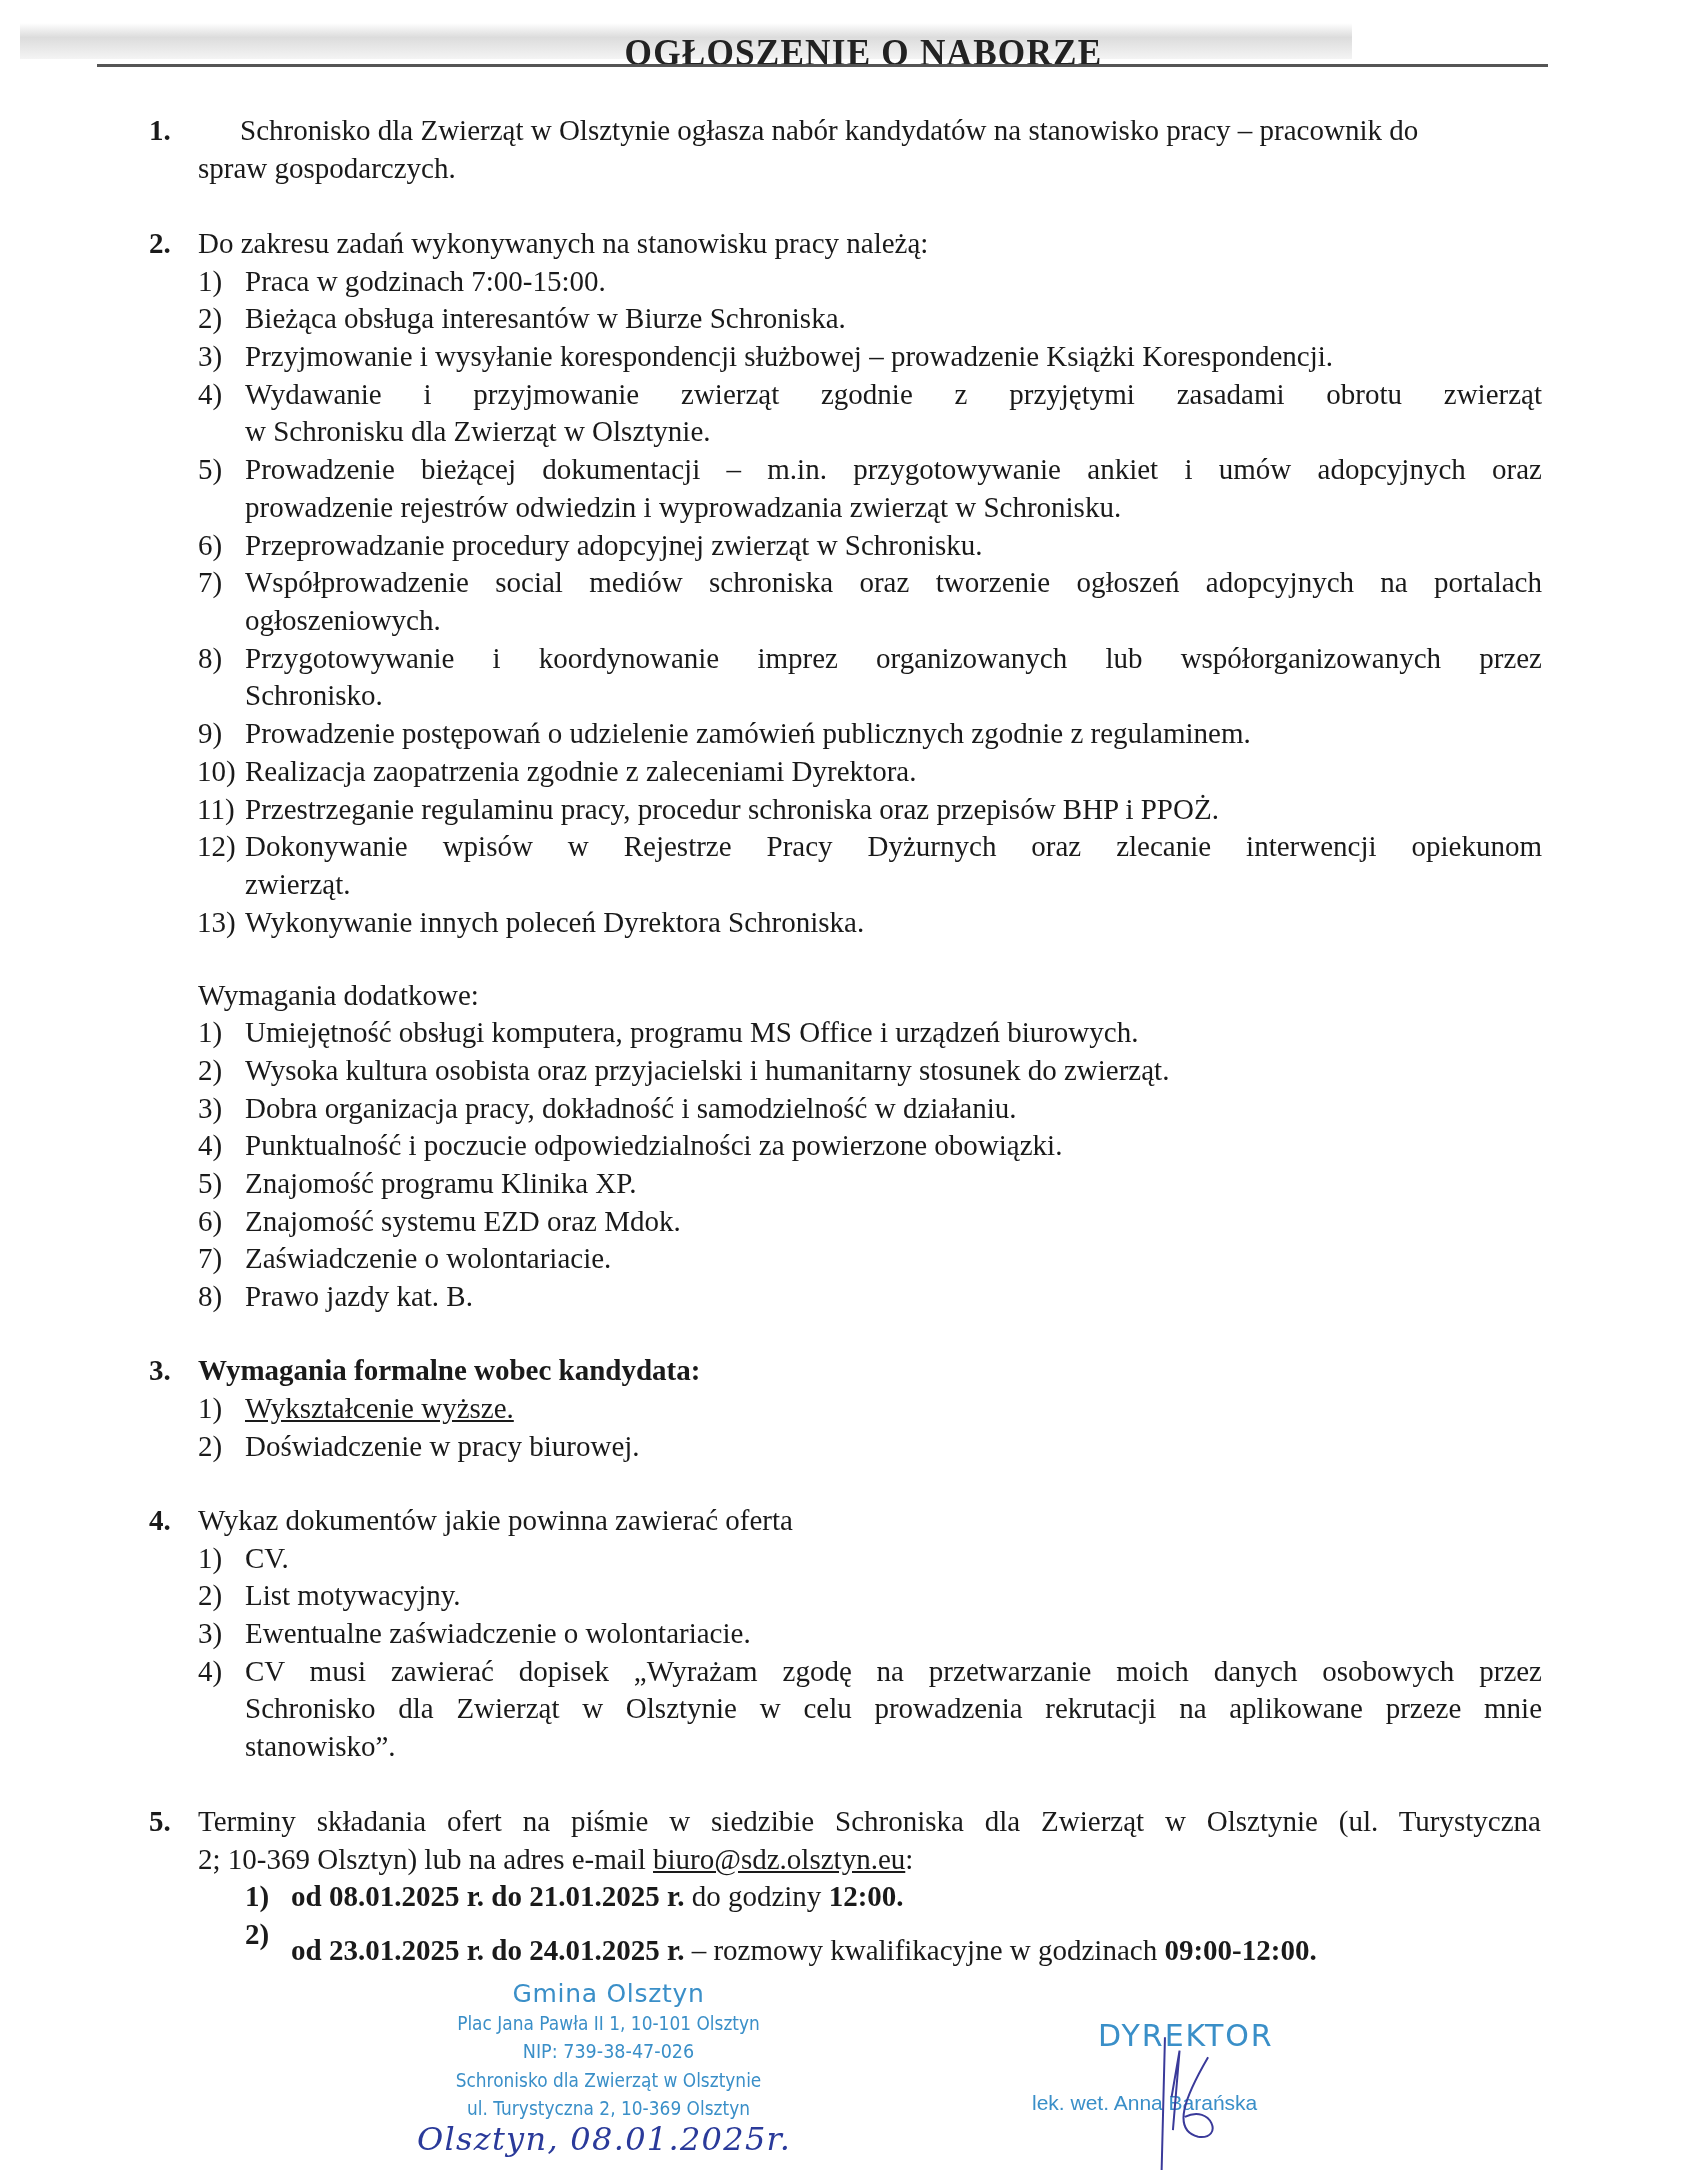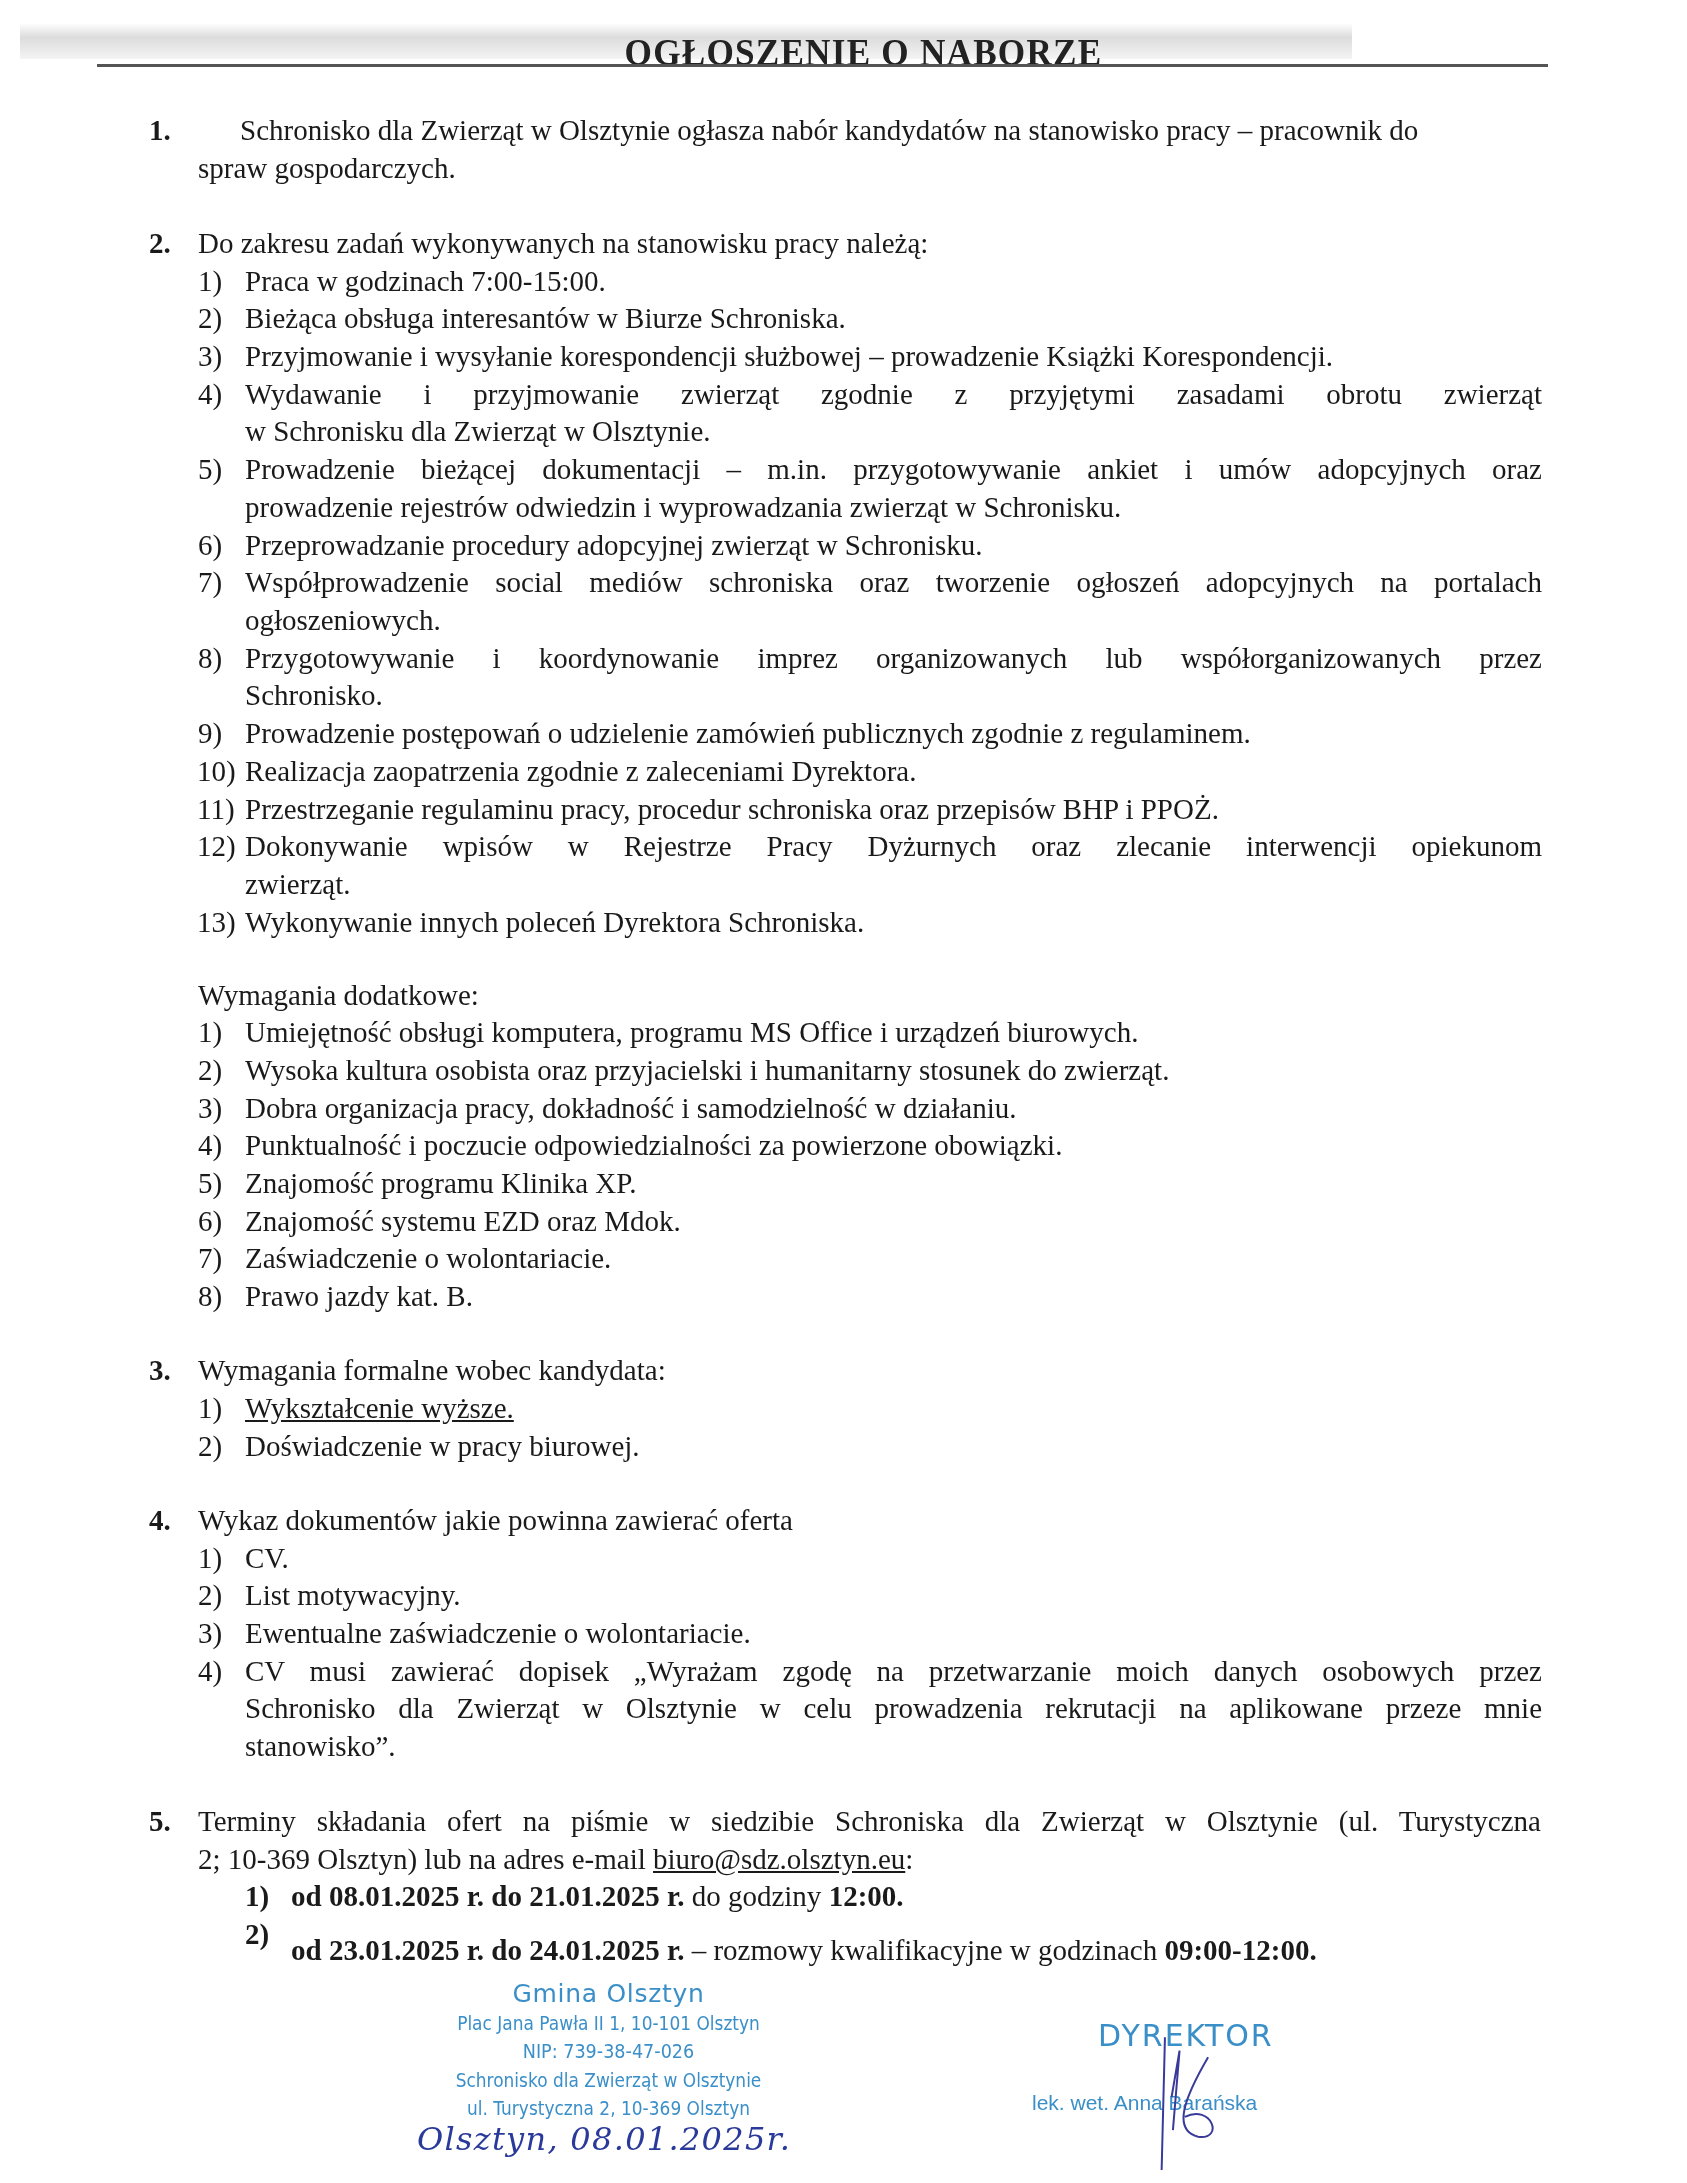--- a/index.html
+++ b/index.html
@@ -94,21 +94,21 @@
   <span class="line" style="left:198px;top:1167px;">5)</span>
   <span class="line" style="left:245px;top:1167px;">Znajomość programu Klinika XP.</span>
   <span class="line" style="left:198px;top:1205px;">6)</span>
   <span class="line" style="left:245px;top:1205px;">Znajomość systemu EZD oraz Mdok.</span>
   <span class="line" style="left:198px;top:1242px;">7)</span>
   <span class="line" style="left:245px;top:1242px;">Zaświadczenie o wolontariacie.</span>
   <span class="line" style="left:198px;top:1280px;">8)</span>
   <span class="line" style="left:245px;top:1280px;">Prawo jazdy kat. B.</span>
 
   <span class="line num" style="top:1354px;">3.</span>
-  <span class="line" style="left:198px;top:1354px;">Wymagania formalne wobec kandydata:</span>
+  <span class="line" style="left:198px;top:1354px;font-weight:bold;">Wymagania formalne wobec kandydata:</span>
   <span class="line" style="left:198px;top:1392px;">1)</span>
   <span class="line" style="left:245px;top:1392px;text-decoration:underline;">Wykształcenie wyższe.</span>
   <span class="line" style="left:198px;top:1430px;">2)</span>
   <span class="line" style="left:245px;top:1430px;">Doświadczenie w pracy biurowej.</span>
 
   <span class="line num" style="top:1504px;">4.</span>
   <span class="line" style="left:198px;top:1504px;">Wykaz dokumentów jakie powinna zawierać oferta</span>
   <span class="line" style="left:198px;top:1542px;">1)</span>
   <span class="line" style="left:245px;top:1542px;">CV.</span>
   <span class="line" style="left:198px;top:1579px;">2)</span>

